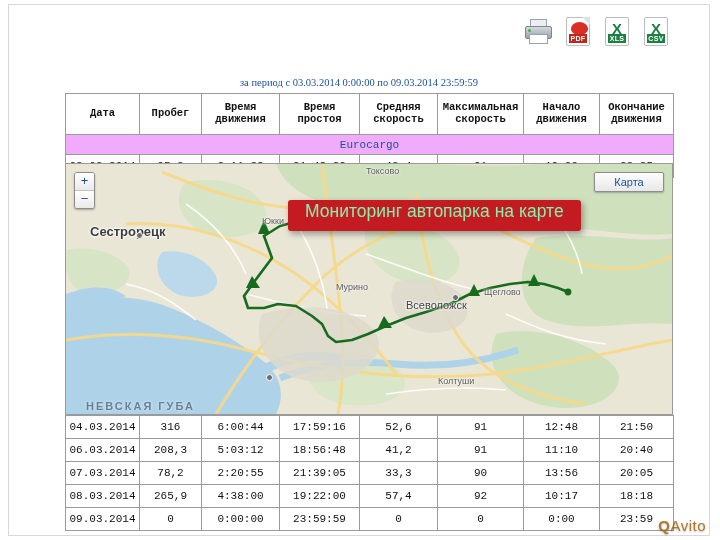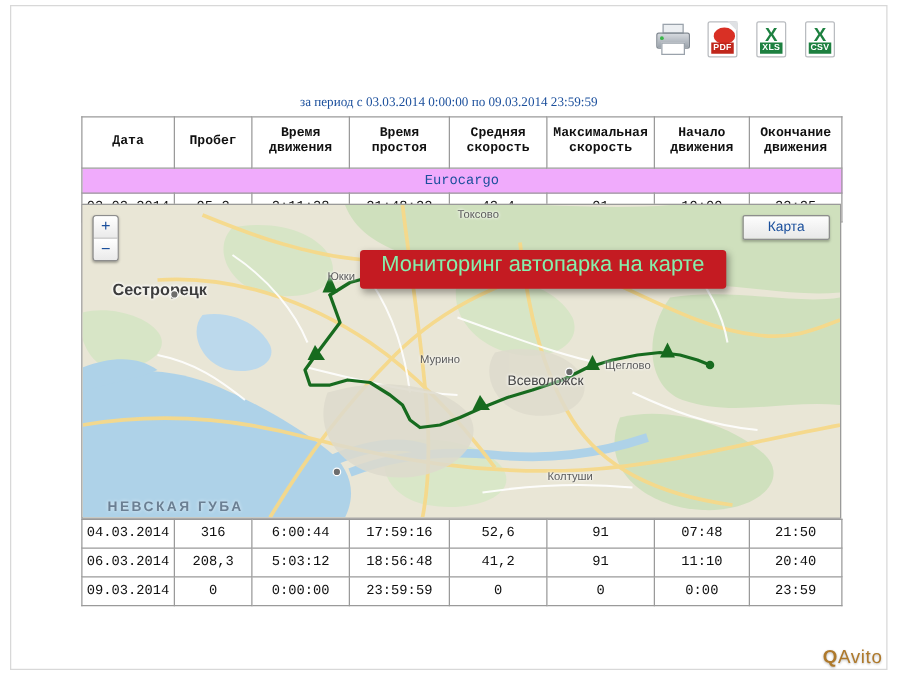--- a/index.html
+++ b/index.html
@@ -476,34 +476,54 @@
           <col style="width:74px">
       </colgroup>
       <tbody>
         <tr>
           <td>04.03.2014</td>
           <td>316</td>
           <td>6:00:44</td>
           <td>17:59:16</td>
           <td>52,6</td>
           <td>91</td>
-          <td>07:48</td>
+          <td>12:48</td>
           <td>21:50</td>
         </tr>
         <tr>
           <td>06.03.2014</td>
           <td>208,3</td>
           <td>5:03:12</td>
           <td>18:56:48</td>
           <td>41,2</td>
           <td>91</td>
           <td>11:10</td>
           <td>20:40</td>
         </tr>
         <tr>
+          <td>07.03.2014</td>
+          <td>78,2</td>
+          <td>2:20:55</td>
+          <td>21:39:05</td>
+          <td>33,3</td>
+          <td>90</td>
+          <td>13:56</td>
+          <td>20:05</td>
+        </tr>
+        <tr>
+          <td>08.03.2014</td>
+          <td>265,9</td>
+          <td>4:38:00</td>
+          <td>19:22:00</td>
+          <td>57,4</td>
+          <td>92</td>
+          <td>10:17</td>
+          <td>18:18</td>
+        </tr>
+        <tr>
           <td>09.03.2014</td>
           <td>0</td>
           <td>0:00:00</td>
           <td>23:59:59</td>
           <td>0</td>
           <td>0</td>
           <td>0:00</td>
           <td>23:59</td>
         </tr>
 

